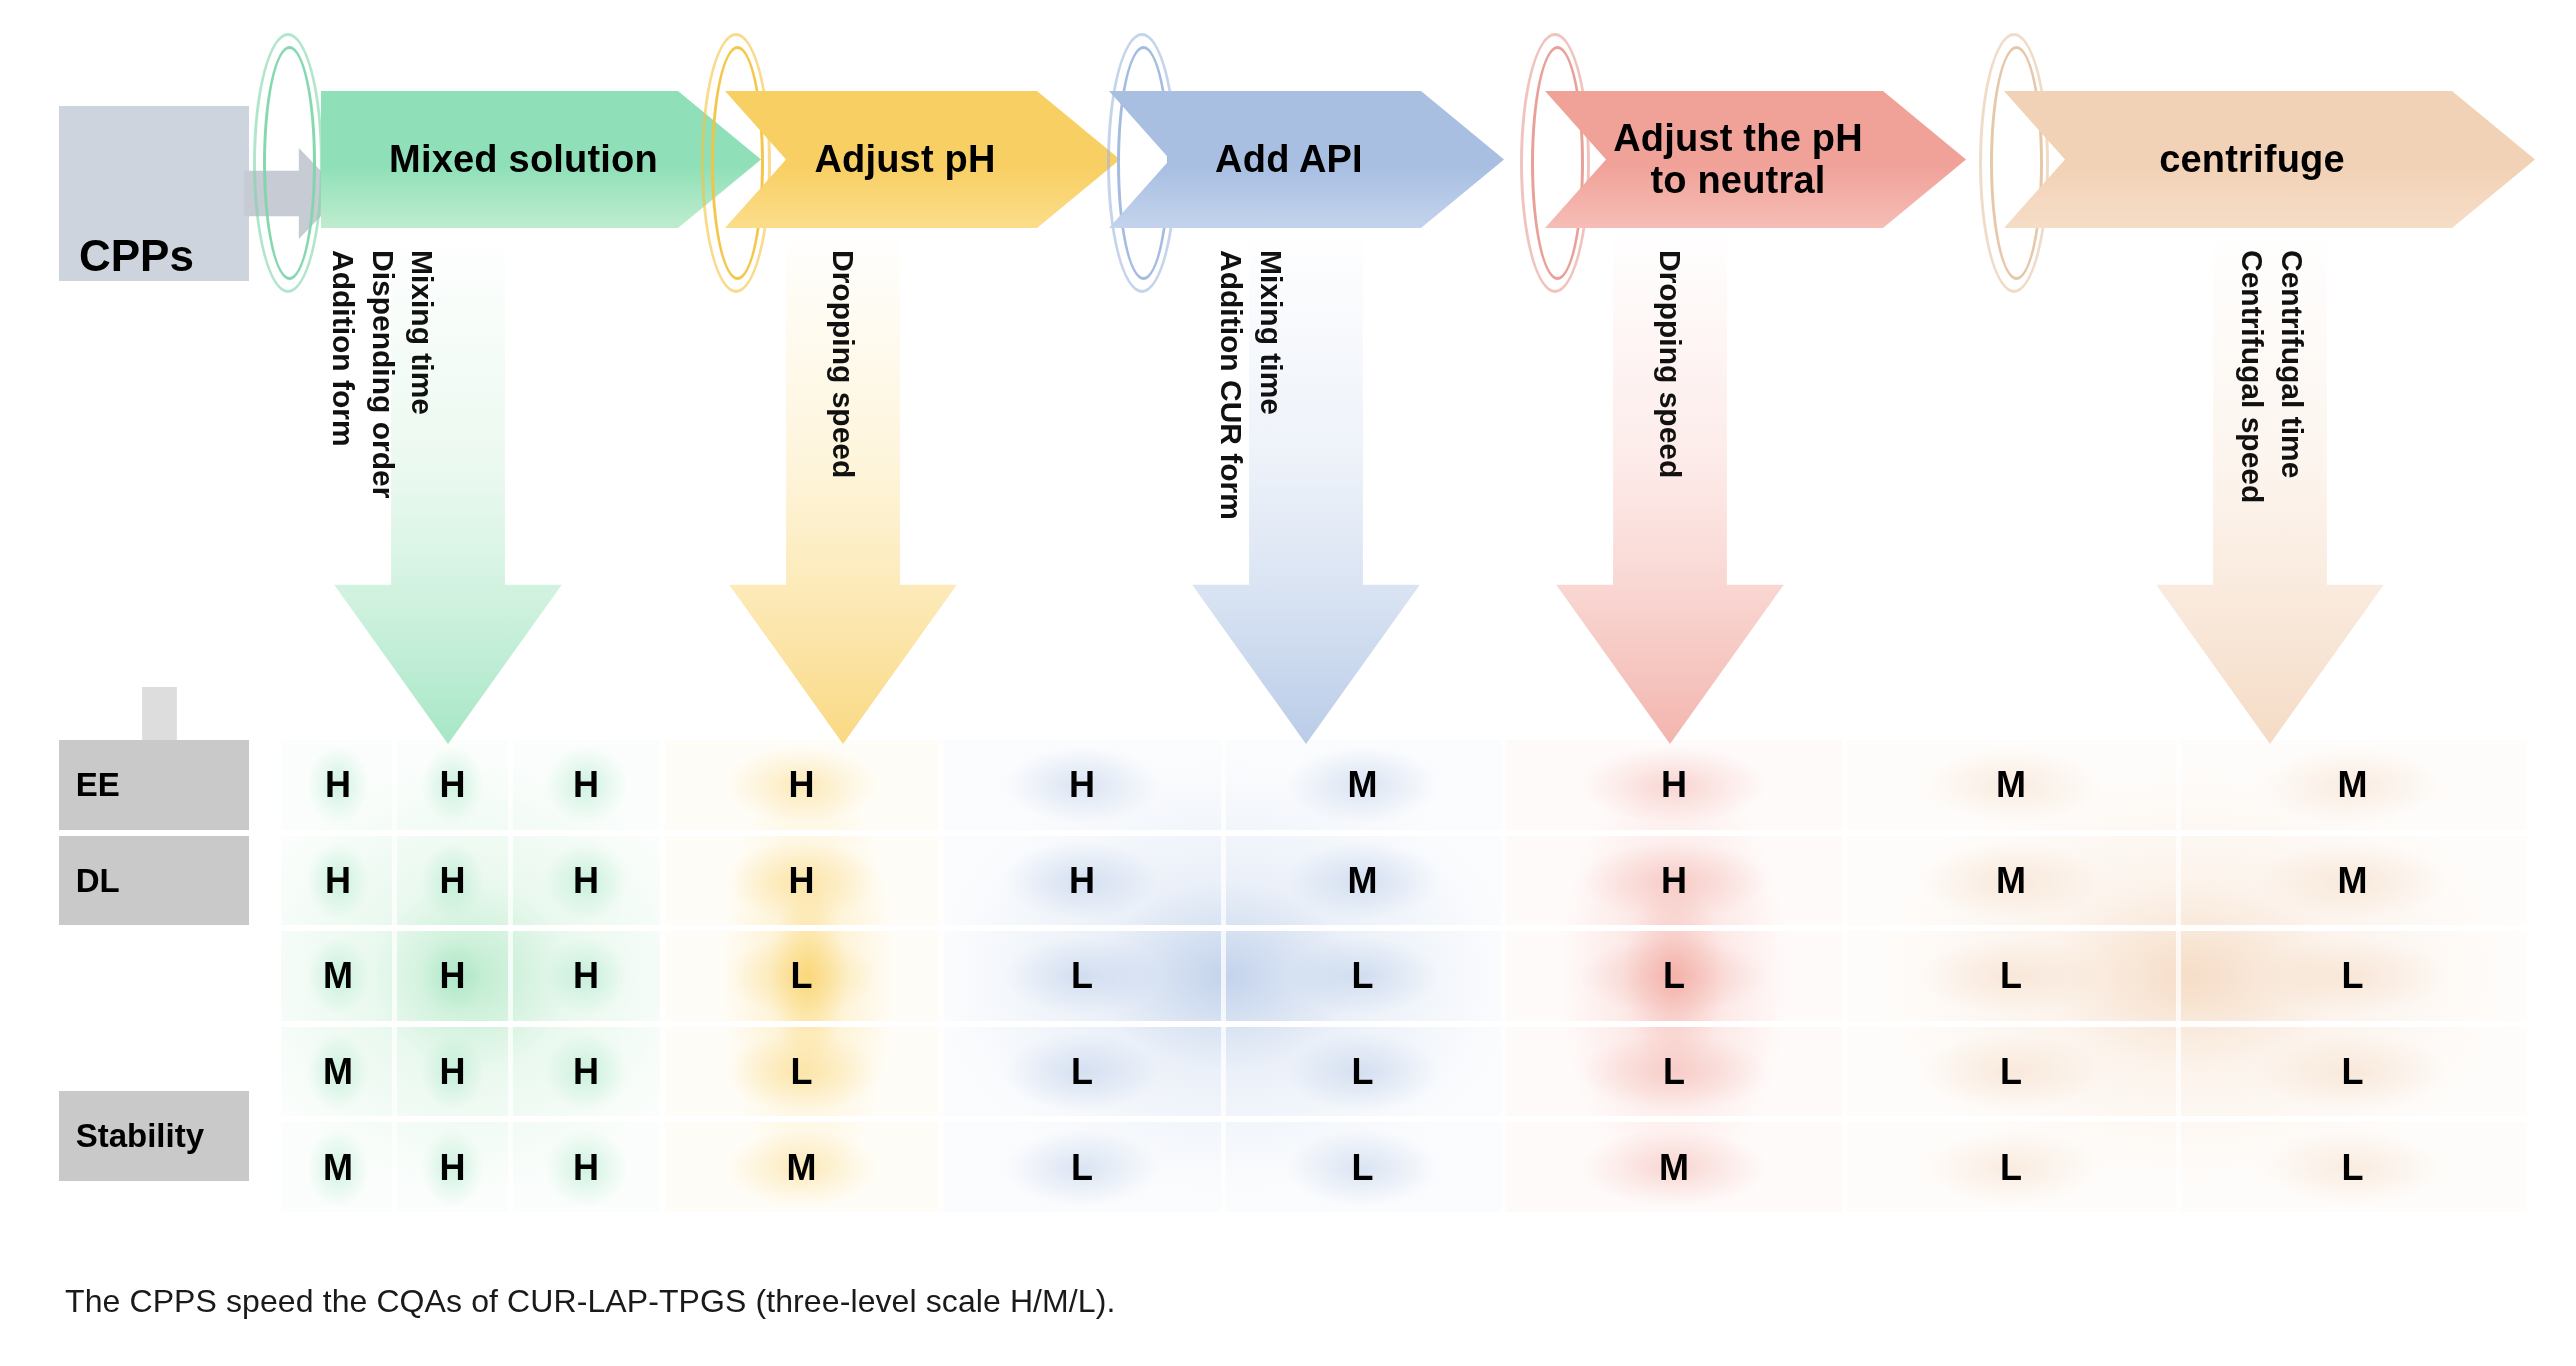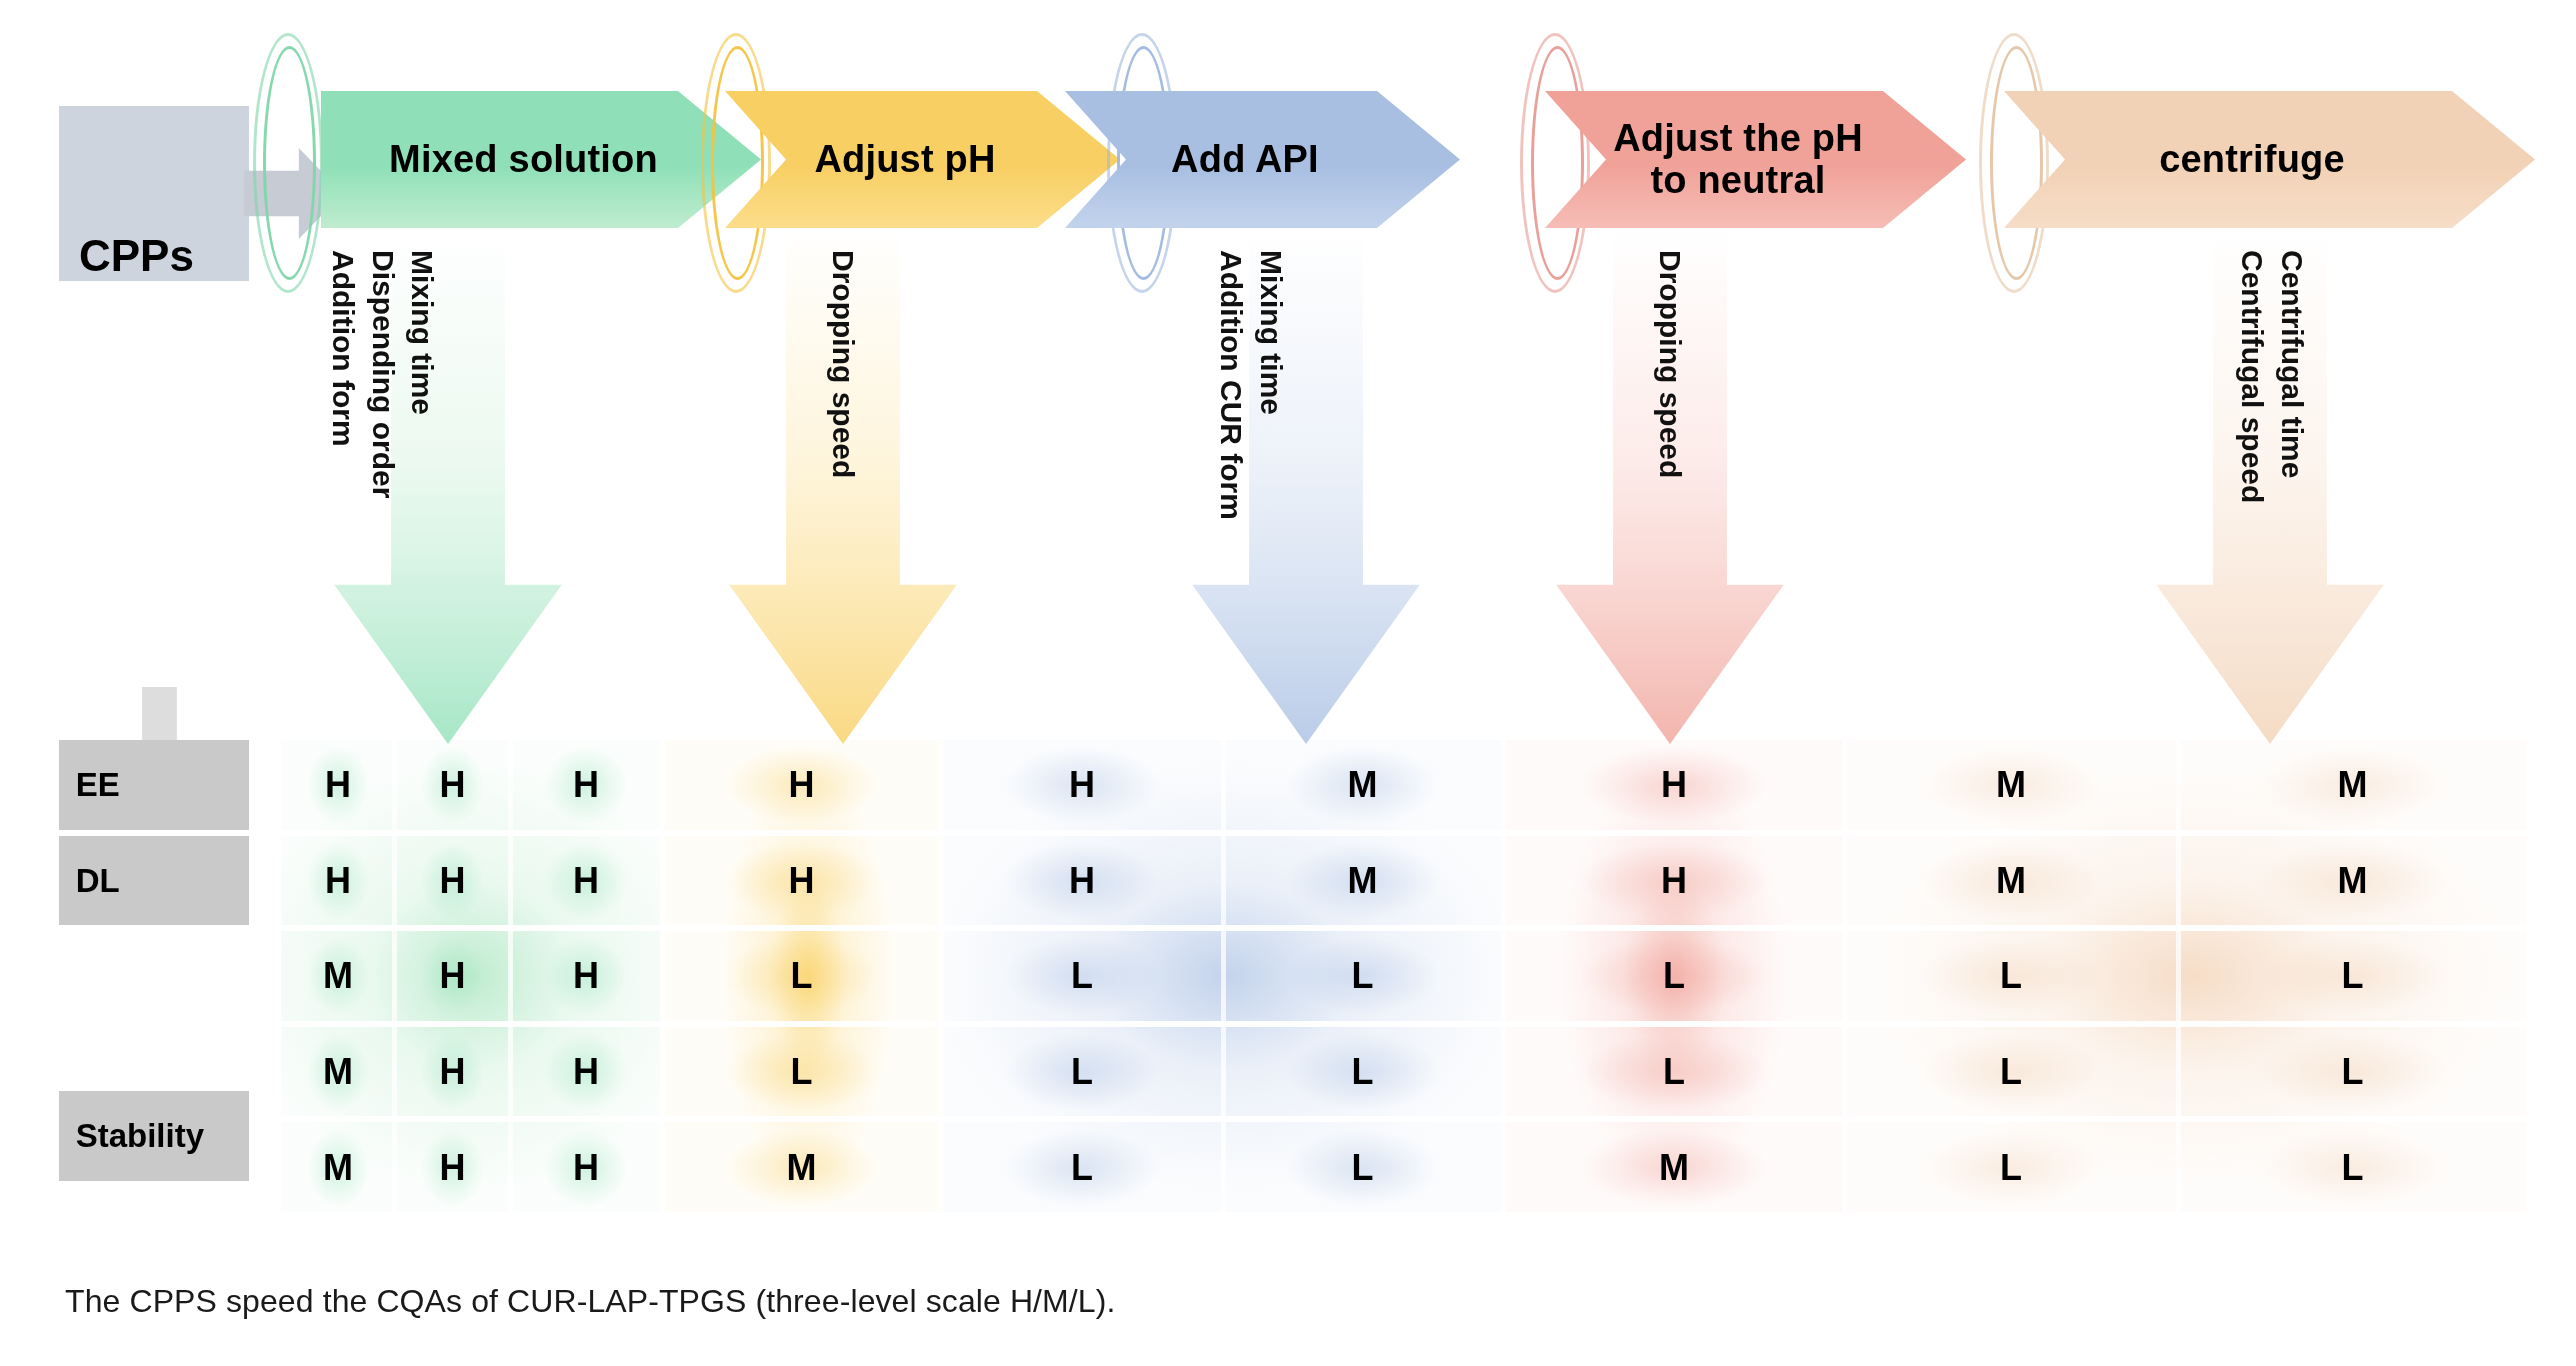--- a/index.html
+++ b/index.html
@@ -113,21 +113,21 @@
         <div class="chev" style="white-space: pre-line;">Mixed solution</div>
       </div>
       <div class="ring" style="left: 711px; top: 46px; width: 47px; height: 228px; border: 3.8px solid rgb(243, 195, 63); opacity: 0.95;"></div>
       <div class="ring" style="left: 701px; top: 33px; width: 64px; height: 254px; border: 3.8px solid rgb(243, 195, 63); opacity: 0.6;"></div>
       <div class="banner" style="left: 725px; width: 395px;">
         <div class="chev-shape notch" style="background: linear-gradient(rgb(248, 207, 99) 0%, rgb(248, 207, 99) 55%, rgb(251, 221, 138) 100%); filter: drop-shadow(rgba(0, 0, 0, 0.12) 1.5px 3px 3px);"></div>
         <div class="chev" style="white-space: pre-line;">Adjust pH</div>
       </div>
       <div class="ring" style="left: 1117px; top: 46px; width: 47px; height: 228px; border: 3.8px solid rgb(159, 184, 222); opacity: 0.95;"></div>
       <div class="ring" style="left: 1107px; top: 33px; width: 64px; height: 254px; border: 3.8px solid rgb(159, 184, 222); opacity: 0.6;"></div>
-      <div class="banner" style="left: 1065px; width: 395px;">
+      <div class="banner" style="left: 1109px; width: 395px;">
         <div class="chev-shape notch" style="background: linear-gradient(rgb(168, 191, 226) 0%, rgb(168, 191, 226) 55%, rgb(195, 211, 236) 100%); filter: drop-shadow(rgba(0, 0, 0, 0.12) 1.5px 3px 3px);"></div>
         <div class="chev" style="white-space: pre-line;">Add API</div>
       </div>
       <div class="ring" style="left: 1531px; top: 46px; width: 47px; height: 228px; border: 3.8px solid rgb(231, 155, 146); opacity: 0.95;"></div>
       <div class="ring" style="left: 1520px; top: 33px; width: 64px; height: 254px; border: 3.8px solid rgb(231, 155, 146); opacity: 0.6;"></div>
       <div class="banner" style="left: 1545px; width: 421px;">
         <div class="chev-shape notch" style="background: linear-gradient(rgb(240, 162, 153) 0%, rgb(240, 162, 153) 55%, rgb(246, 189, 182) 100%); filter: drop-shadow(rgba(0, 0, 0, 0.12) 1.5px 3px 3px);"></div>
         <div class="chev" style="white-space: pre-line;">Adjust the pH
 to neutral</div>
       </div>

